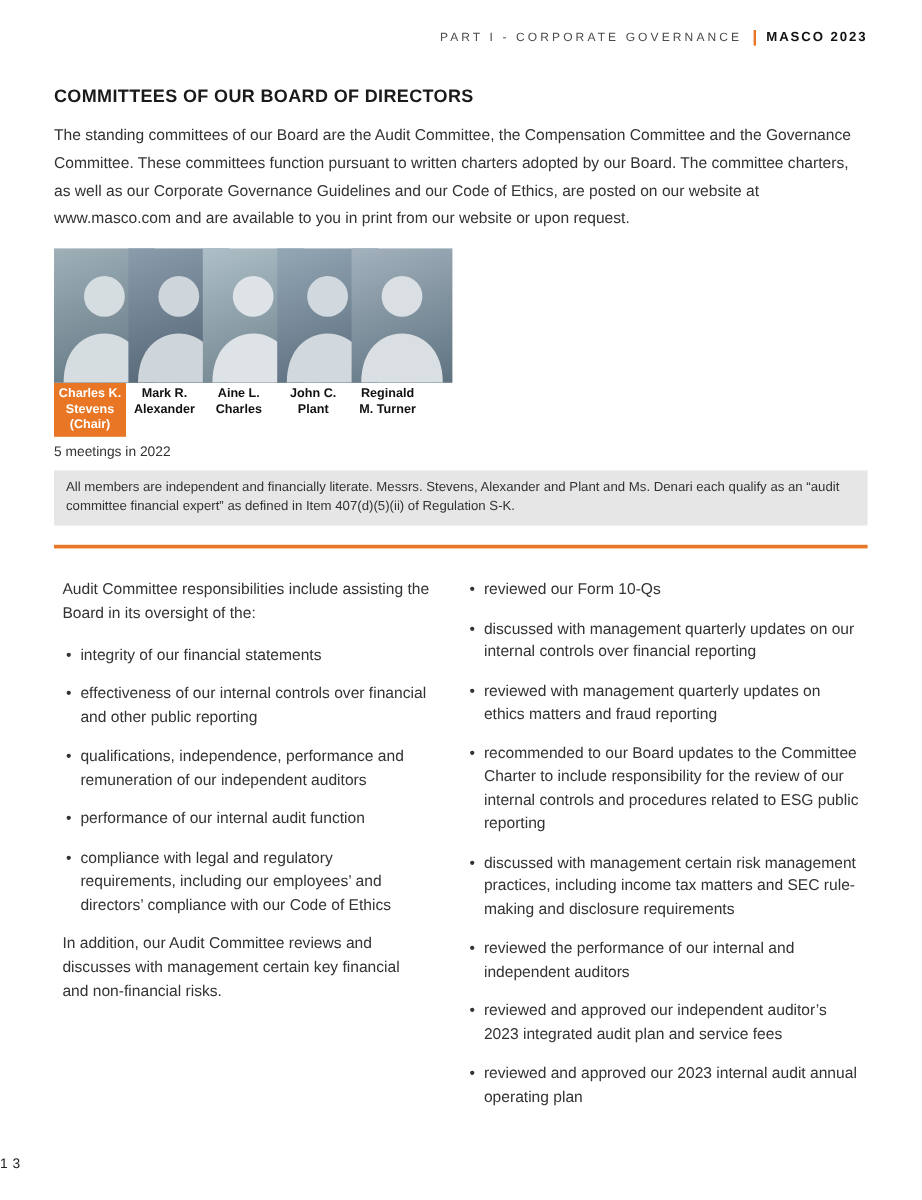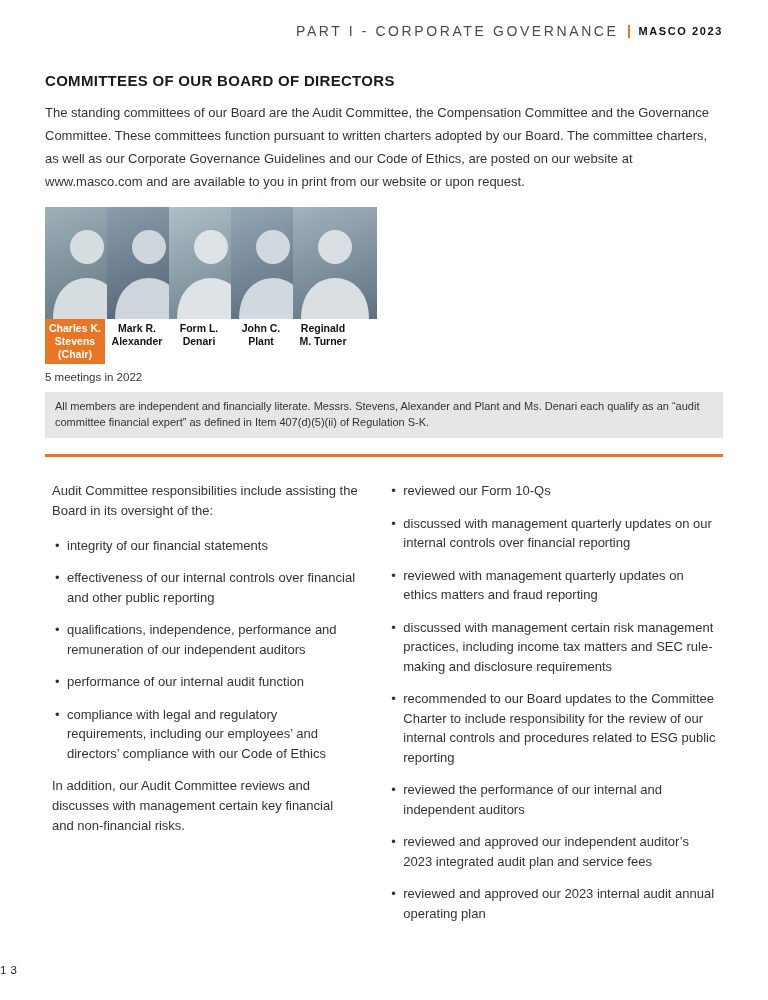--- a/index.html
+++ b/index.html
@@ -21,21 +21,21 @@
 
   
   .doc-header{
     display:flex;
     justify-content:flex-end;
     align-items:center;
     gap:9px;
     height:18px;
   }
   .doc-header .section{
-    font-size:14px;
+    font-size:10px;
     letter-spacing:2.6px;
     color:var(--muted);
   }
   .doc-header .vbar{
     width:2px;height:13px;
     background:var(--accent);
     display:inline-block;
   }
   .doc-header .brand{
     font-size:11px;
@@ -207,21 +207,21 @@
       <div class="member-label">Mark R. Alexander</div>
     </div>
 
     <div class="member">
       <div class="photo p2">
         <svg viewBox="0 0 84 112">
           <circle cx="42" cy="40" r="17" fill="#dde3e7"></circle>
           <path d="M8,112 C8,84 25,71 42,71 C59,71 76,84 76,112 Z" fill="#dde3e7"></path>
         </svg>
       </div>
-      <div class="member-label">Form L. Denari</div>
+      <div class="member-label">Aine L. Charles</div>
     </div>
 
     <div class="member">
       <div class="photo p3">
         <svg viewBox="0 0 84 112">
           <circle cx="42" cy="40" r="17" fill="#d2d9de"></circle>
           <path d="M8,112 C8,84 25,71 42,71 C59,71 76,84 76,112 Z" fill="#d2d9de"></path>
         </svg>
       </div>
       <div class="member-label">John C. Plant</div>
@@ -257,22 +257,22 @@
         <li>compliance with legal and regulatory requirements, including our employees’ and directors’ compliance with our Code of Ethics</li>
       </ul>
       <p class="col-closing">In addition, our Audit Committee reviews and discusses with management certain key financial and non-financial risks.</p>
     </div>
 
     <div class="col">
       <ul>
         <li>reviewed our Form 10-Qs</li>
         <li>discussed with management quarterly updates on our internal controls over financial reporting</li>
         <li>reviewed with management quarterly updates on ethics matters and fraud reporting</li>
+        <li>recommended to our Board updates to the Committee Charter to include responsibility for the review of our internal controls and procedures related to ESG public reporting</li>
         <li>discussed with management certain risk management practices, including income tax matters and SEC rule-making and disclosure requirements</li>
-        <li>recommended to our Board updates to the Committee Charter to include responsibility for the review of our internal controls and procedures related to ESG public reporting</li>
         <li>reviewed the performance of our internal and independent auditors</li>
         <li>reviewed and approved our independent auditor’s 2023 integrated audit plan and service fees</li>
         <li>reviewed and approved our 2023 internal audit annual operating plan</li>
       </ul>
     </div>
 
   </div>
 
 </div>
 

